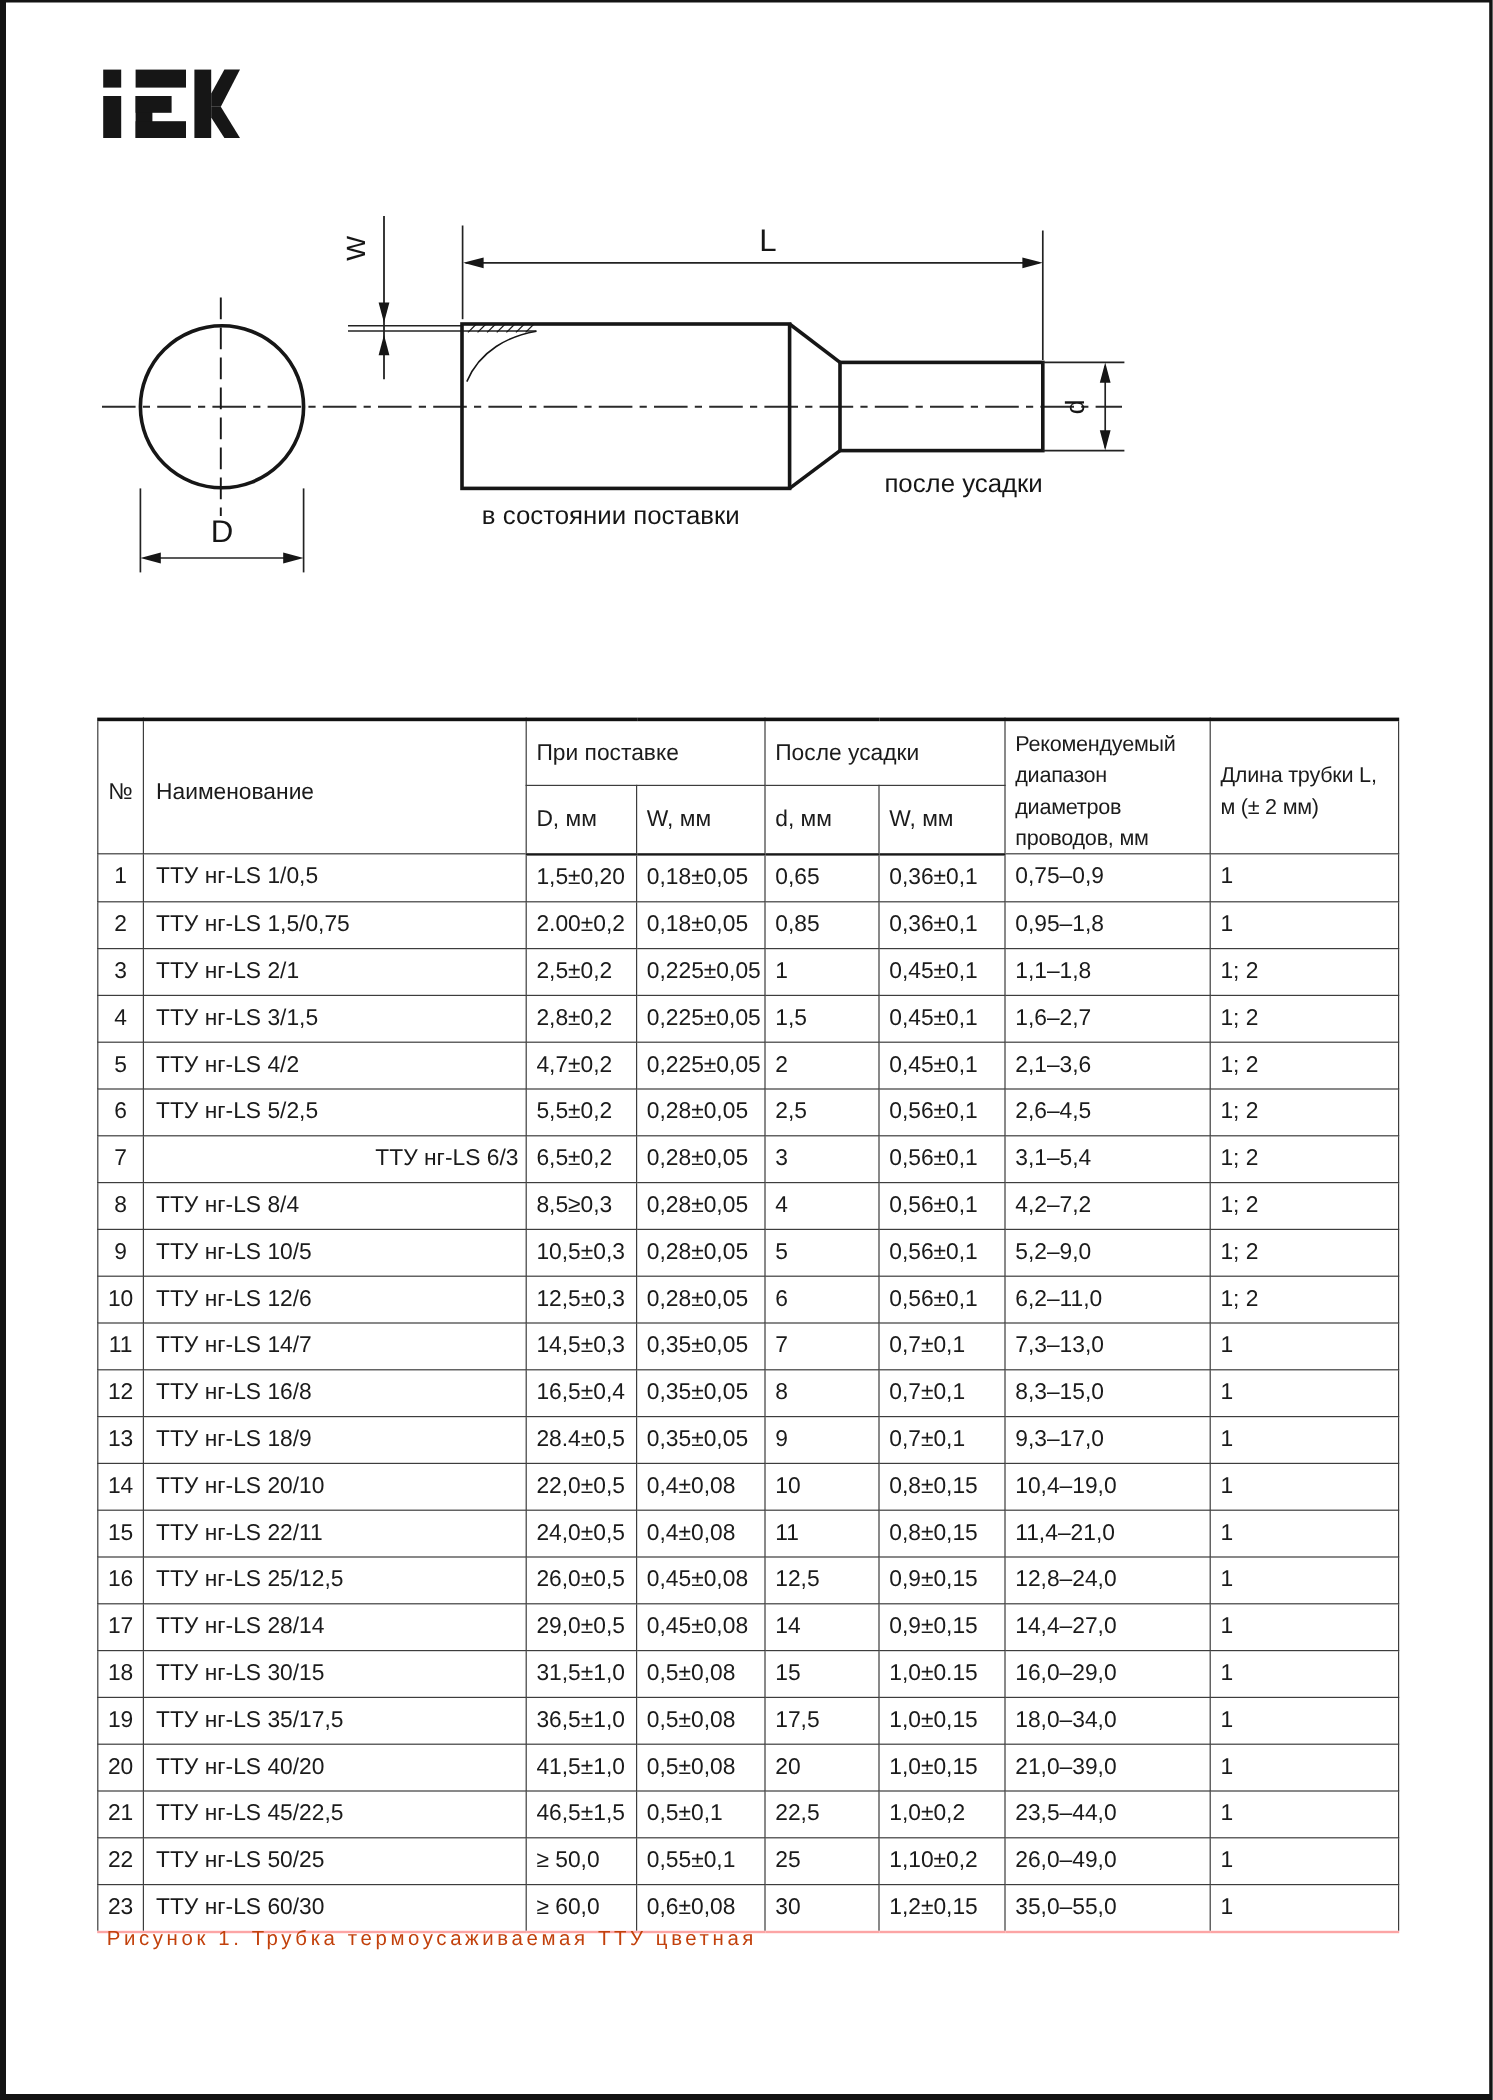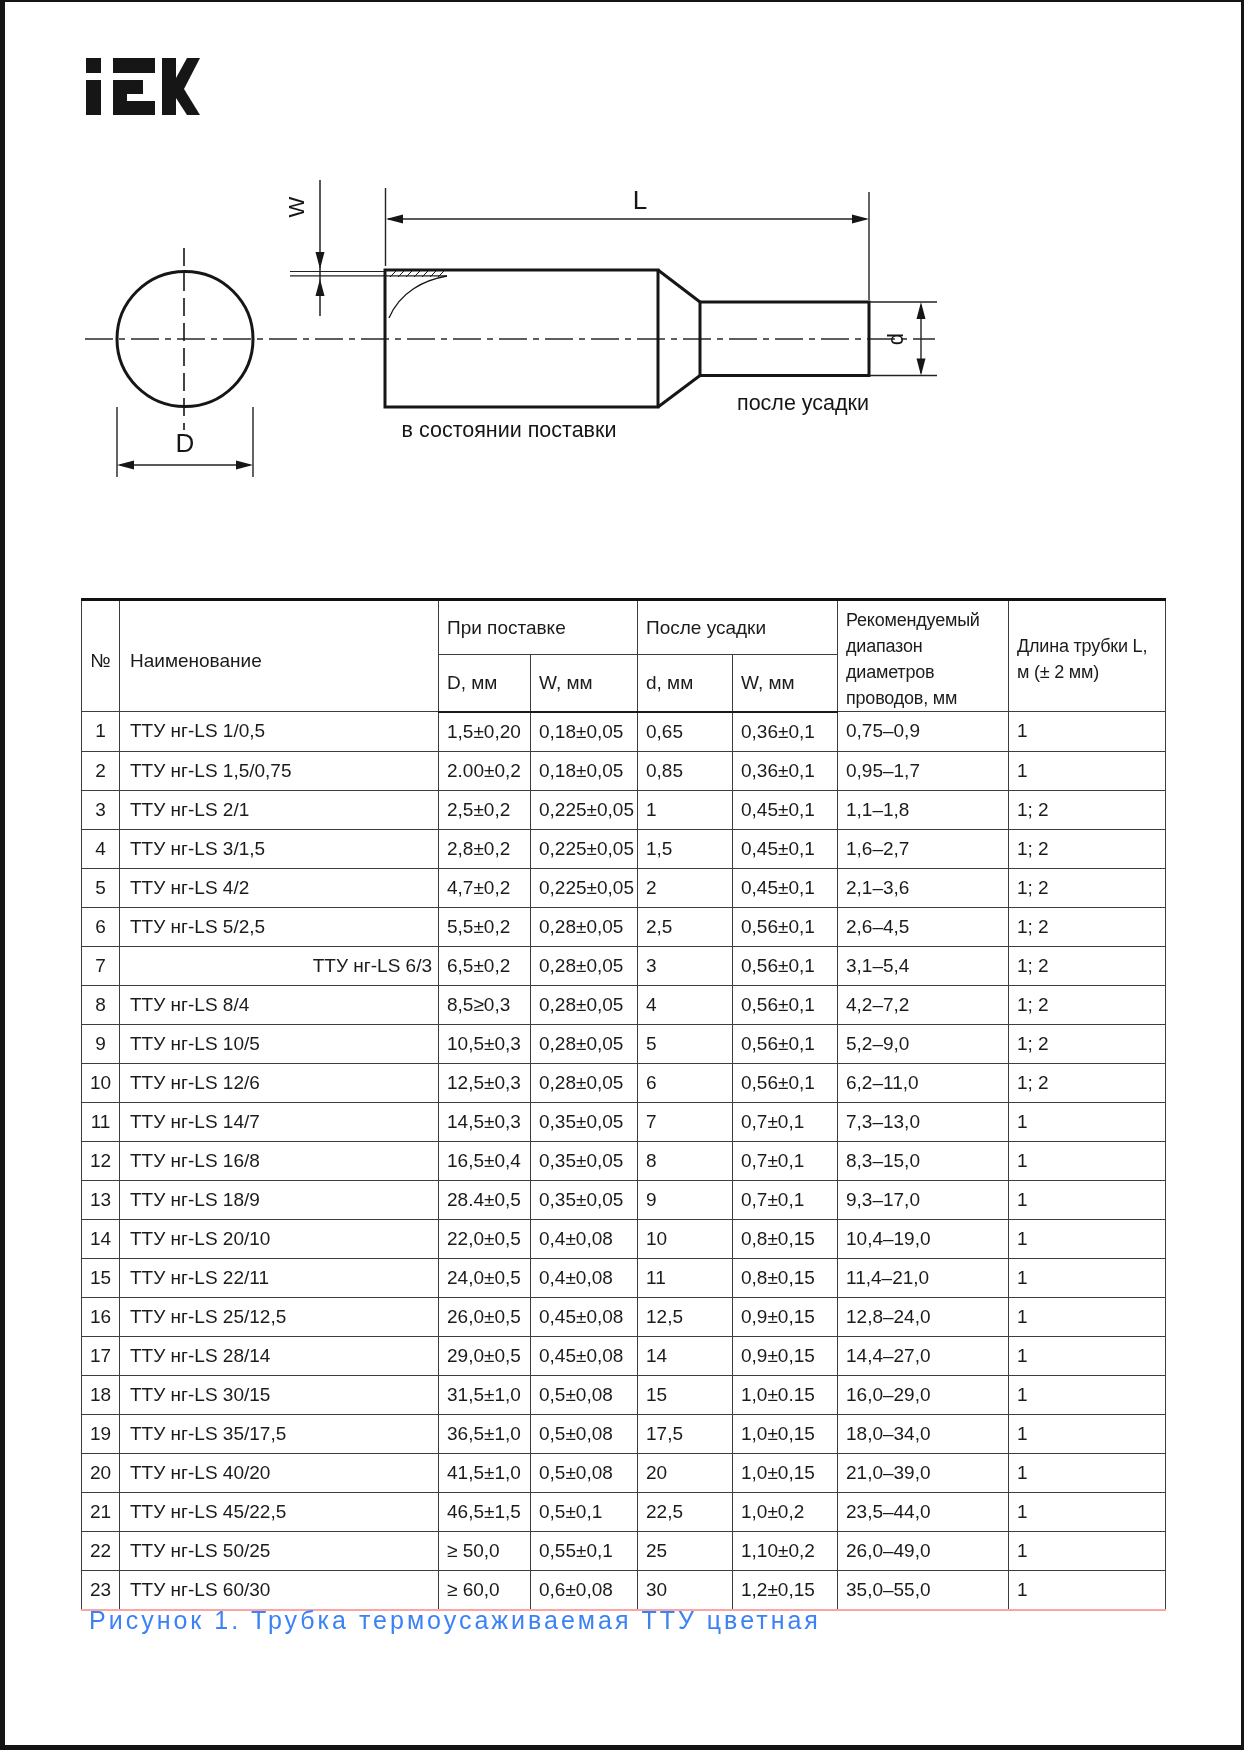--- a/index.html
+++ b/index.html
@@ -37,21 +37,21 @@
   .spec-table thead tr.group-row th{height:40px;vertical-align:middle;}
   .spec-table thead th.tall{vertical-align:top;padding-top:9px;line-height:26px;}
   .spec-table thead th.wrap{font-size:18px;line-height:26px;padding-top:6px;letter-spacing:-0.2px;}
   .spec-table thead tr.sub-row th{height:42px;vertical-align:middle;border-bottom:2px solid #1a1a1a;}
   .spec-table td{height:38px;vertical-align:middle;}
   .spec-table td.c-num{text-align:center;padding:0 2px;}
   .spec-table tbody tr:last-child td{border-bottom:2px solid #fca5a5;}
 
   .caption{
     position:absolute;left:84px;top:1604px;width:920px;
-    font-size:25px;letter-spacing:3px;color:#3b82f6;
+    font-size:17px;letter-spacing:3px;color:#c2410c;
   }
 </style>
 </head>
 <body>
 
 <div class="page">
 
   <svg class="diagram-svg" viewBox="0 0 1244 560">
 
     <g transform="translate(86,58)" fill="#161616">
@@ -172,21 +172,21 @@
           <td>0,75–0,9</td>
           <td>1</td>
         </tr>
         <tr>
           <td class="c-num">2</td>
           <td style="padding-left: 10px;">ТТУ нг-LS 1,5/0,75</td>
           <td>2.00±0,2</td>
           <td>0,18±0,05</td>
           <td>0,85</td>
           <td>0,36±0,1</td>
-          <td>0,95–1,7</td>
+          <td>0,95–1,8</td>
           <td>1</td>
         </tr>
         <tr>
           <td class="c-num">3</td>
           <td style="padding-left: 10px;">ТТУ нг-LS 2/1</td>
           <td>2,5±0,2</td>
           <td>0,225±0,05</td>
           <td>1</td>
           <td>0,45±0,1</td>
           <td>1,1–1,8</td>

